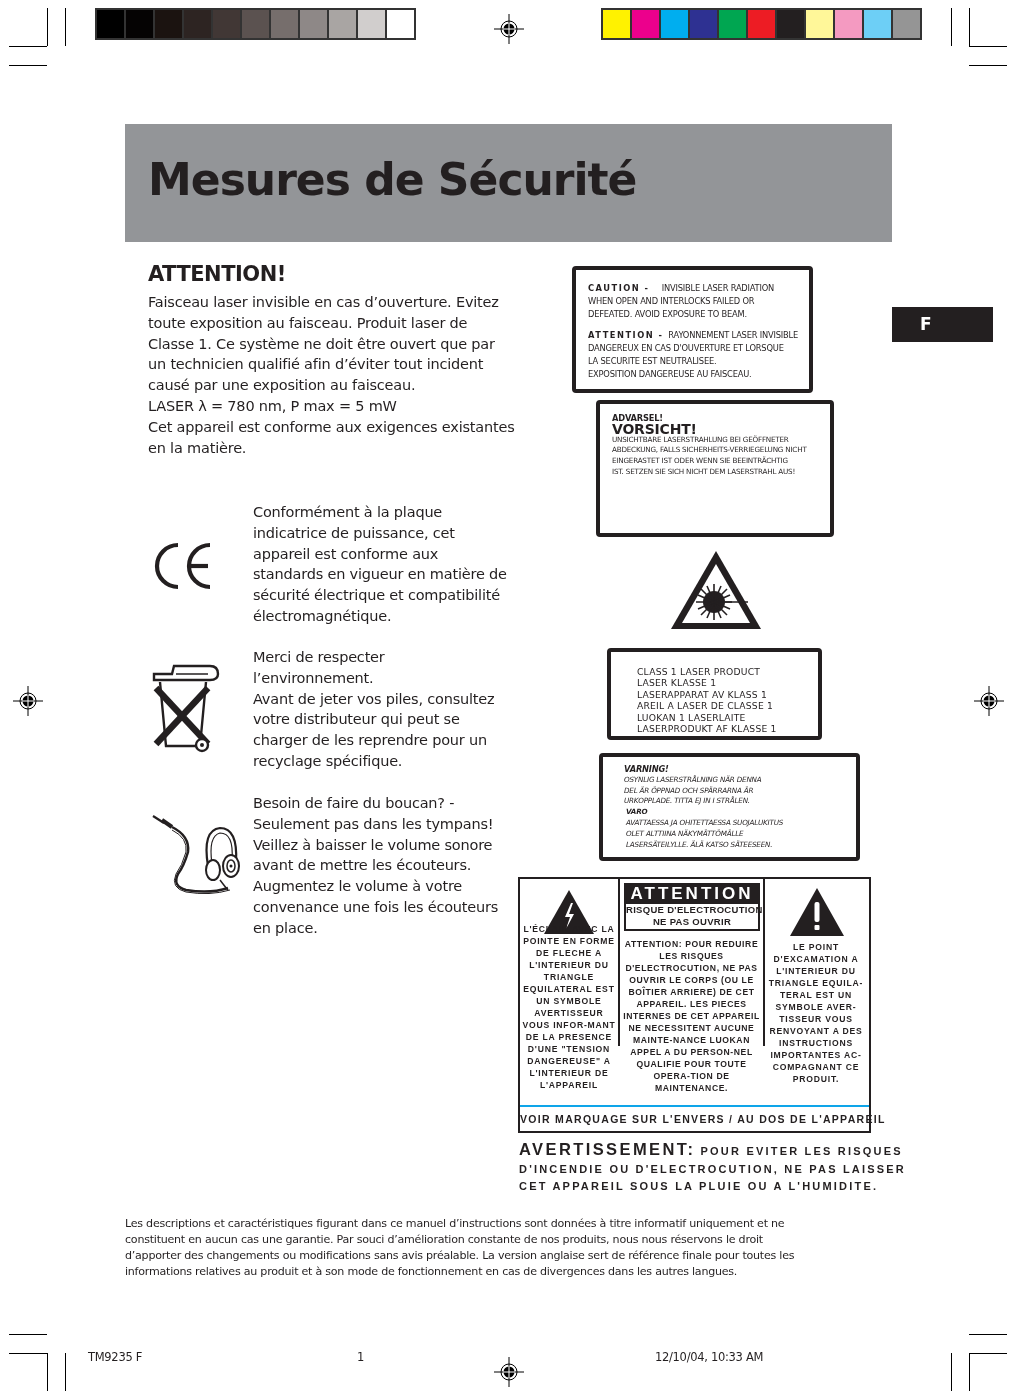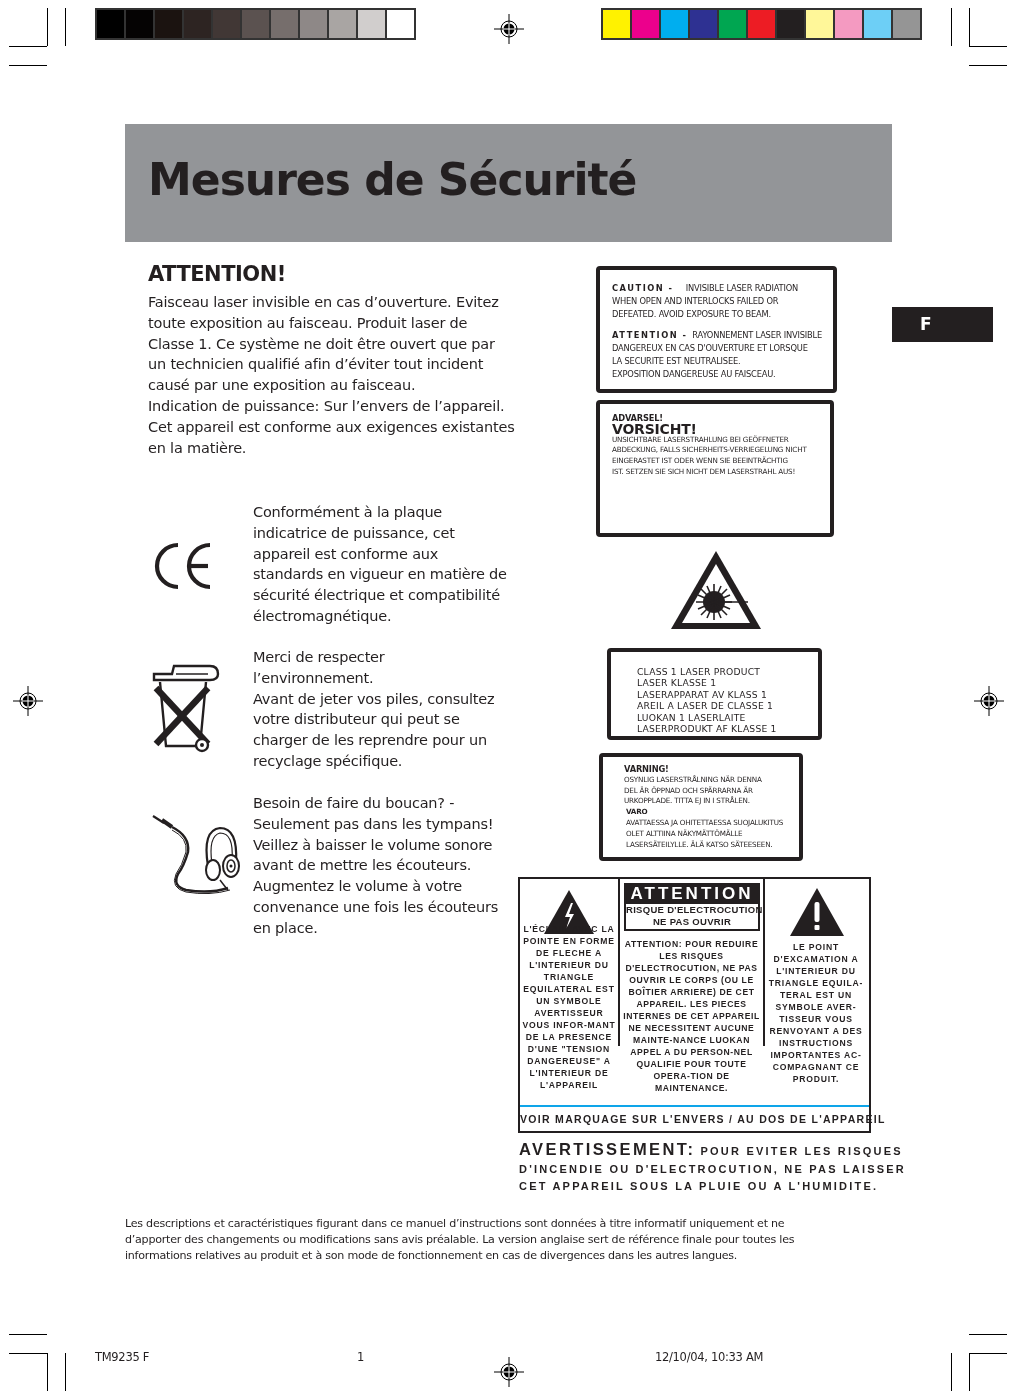--- a/index.html
+++ b/index.html
@@ -133,21 +133,21 @@
 <div class="title">Mesures de Sécurité</div>
 <div class="ftab">F</div>
 
 <div class="h-attn">ATTENTION!</div>
 <div class="p1 body-text">
     <div>Faisceau laser invisible en cas d’ouverture. Evitez</div>
     <div>toute exposition au faisceau. Produit laser de</div>
     <div>Classe 1. Ce système ne doit être ouvert que par</div>
     <div>un technicien qualifié afin d’éviter tout incident</div>
     <div>causé par une exposition au faisceau.</div>
-    <div>Indication de puissance: Sur l’envers de l’appareil.</div>
+    <div>LASER  λ = 780 nm, P max = 5 mW</div>
     <div>Cet appareil est conforme aux exigences existantes</div>
     <div>en la matière.</div>
   </div>
 
 <svg class="icon" style="left:150px;top:540px;" width="64" height="52" viewBox="0 0 64 52">
   <path d="M28 5 A21 21 0 1 0 28 47" fill="none" stroke="#231f20" stroke-width="4.2"></path>
   <path d="M60 5 A21 21 0 1 0 60 47" fill="none" stroke="#231f20" stroke-width="4.2"></path>
   <line x1="40" y1="26" x2="58" y2="26" stroke="#231f20" stroke-width="4.2"></line>
 </svg>
 <div class="sec body-text" style="top:502px;">
@@ -193,21 +193,21 @@
 <div class="sec body-text" style="top:793px;">
     <div>Besoin de faire du boucan? -</div>
     <div>Seulement pas dans les tympans!</div>
     <div>Veillez à baisser le volume sonore</div>
     <div>avant de mettre les écouteurs.</div>
     <div>Augmentez le volume à votre</div>
     <div>convenance une fois les écouteurs</div>
     <div>en place.</div>
   </div>
 
-<div class="lbl" style="left:596px;top:266px;width:241px;height:127px;padding:12px 0 0 12px;">
+<div class="lbl" style="left:572px;top:266px;width:241px;height:127px;padding:12px 0 0 12px;">
   <div class="ln"><b style="letter-spacing:1.5px;">CAUTION -</b>&nbsp;&nbsp;&nbsp;&nbsp;&nbsp;<span>INVISIBLE LASER RADIATION</span></div>
   <div>
       <div class="ln">WHEN OPEN AND INTERLOCKS FAILED OR</div>
       <div class="ln">DEFEATED.  AVOID EXPOSURE TO BEAM.</div>
     </div>
   <div style="height:9px;"></div>
   <div class="ln"><b style="letter-spacing:1.5px;">ATTENTION -</b>&nbsp;&nbsp;<span>RAYONNEMENT LASER  INVISIBLE</span></div>
   <div>
       <div class="ln">DANGEREUX EN CAS D'OUVERTURE ET LORSQUE</div>
       <div class="ln">LA SECURITE EST NEUTRALISEE.</div>
@@ -247,21 +247,21 @@
   <div>
       <div class="ln">CLASS 1 LASER PRODUCT</div>
       <div class="ln">LASER KLASSE 1</div>
       <div class="ln">LASERAPPARAT AV KLASS 1</div>
       <div class="ln">AREIL   A LASER   DE CLASSE   1</div>
       <div class="ln">LUOKAN 1 LASERLAITE</div>
       <div class="ln">LASERPRODUKT AF KLASSE 1</div>
     </div>
 </div>
 
-<div class="lbl sm" style="left:599px;top:753px;width:204px;height:108px;padding:7px 0 0 21px;">
+<div class="lbl sm" style="left:599px;top:753px;width:261px;height:108px;padding:7px 0 0 21px;font-style:italic;">
   <div class="ln" style="font-size:8.3px;"><b>VARNING!</b></div>
   <div style="font-size:8.3px;">
       <div class="ln">OSYNLIG LASERSTRÅLNING NÄR DENNA</div>
       <div class="ln">DEL ÄR ÖPPNAD OCH SPÄRRARNA ÄR</div>
       <div class="ln">URKOPPLADE. TITTA EJ IN I STRÅLEN.</div>
     </div>
   <div class="ln" style="padding-left:2px;"><b>VARO</b></div>
   <div style="padding-left:2px;">
       <div class="ln">AVATTAESSA JA OHITETTAESSA SUOJALUKITUS</div>
       <div class="ln">OLET ALTTIINA NÄKYMÄTTÖMÄLLE</div>
@@ -339,19 +339,20 @@
 </div>
 
 <div class="avert">
   <div><span class="big">AVERTISSEMENT:</span><span> POUR EVITER LES RISQUES</span></div>
   <div>D'INCENDIE OU D'ELECTROCUTION, NE PAS LAISSER</div>
   <div>CET APPAREIL SOUS LA PLUIE OU A L'HUMIDITE.</div>
 </div>
 
 <div class="disclaimer">
     <div>Les descriptions et caractéristiques figurant dans ce manuel d’instructions sont données à titre informatif uniquement et ne</div>
+    <div>constituent en aucun cas une garantie. Par souci d’amélioration constante de nos produits, nous nous réservons le droit</div>
     <div>d’apporter des changements ou modifications sans avis préalable. La version anglaise sert de référence finale pour toutes les</div>
     <div>informations relatives au produit et à son mode de fonctionnement en cas de divergences dans les autres langues.</div>
   </div>
 
-<div class="footer" style="left:95px;">TM9235 F</div>
+<div class="footer" style="left:88px;">TM9235 F</div>
 <div class="footer" style="left:357px;">1</div>
 <div class="footer" style="left:655px;">12/10/04, 10:33 AM</div>
 
 </body></html>

